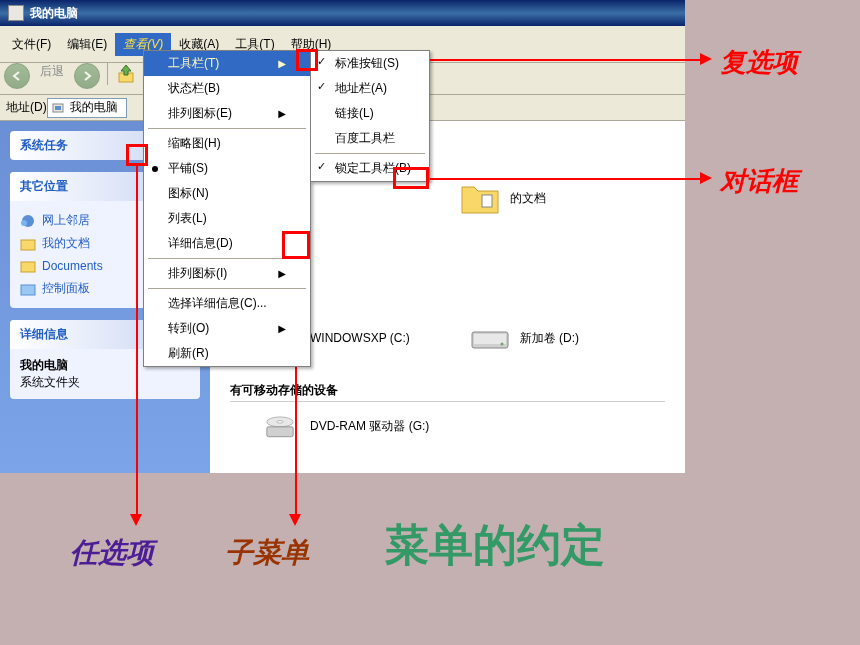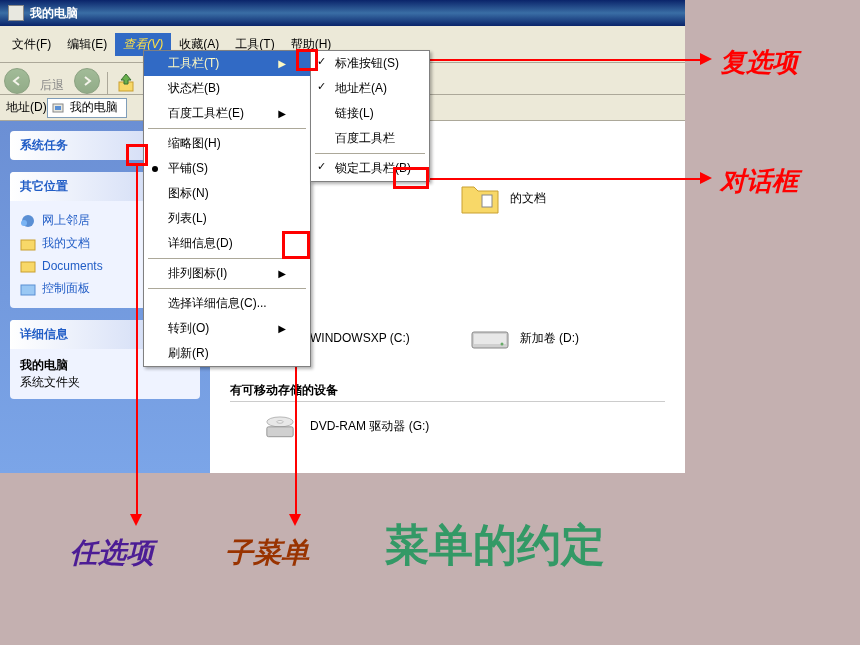--- a/index.html
+++ b/index.html
@@ -59,21 +59,21 @@
       background: #316ac5;
       color: #fde047;
       font-style: italic;
     }
     
     .toolbar {
       height: 32px;
       background: #ece9d8;
       border-bottom: 1px solid #aca899;
       display: flex;
-      align-items: flex-end;
+      align-items: flex-start;
       padding: 0 4px;
       gap: 4px;
     }
     
     .tb-btn {
       width: 26px;
       height: 26px;
       border-radius: 50%;
       background: linear-gradient(to bottom, #5a8f5a, #3a6f3a);
       border: 1px solid #2a5a2a;
@@ -490,21 +490,21 @@
 
 <div class="dropdown">
   <div class="dd-item highlighted">
     <span>工具栏(T)</span>
     <span class="dd-arrow">▶</span>
   </div>
   <div class="dd-item">
     <span>状态栏(B)</span>
   </div>
   <div class="dd-item">
-    <span>百度工具栏(E)</span>
+    <span>排列图标(E)</span>
     <span class="dd-arrow">▶</span>
   </div>
   <div class="dd-sep"></div>
   <div class="dd-item">
     <span>缩略图(H)</span>
   </div>
   <div class="dd-item">
     <span class="dd-radio"></span>
     <span>平铺(S)</span>
   </div>

